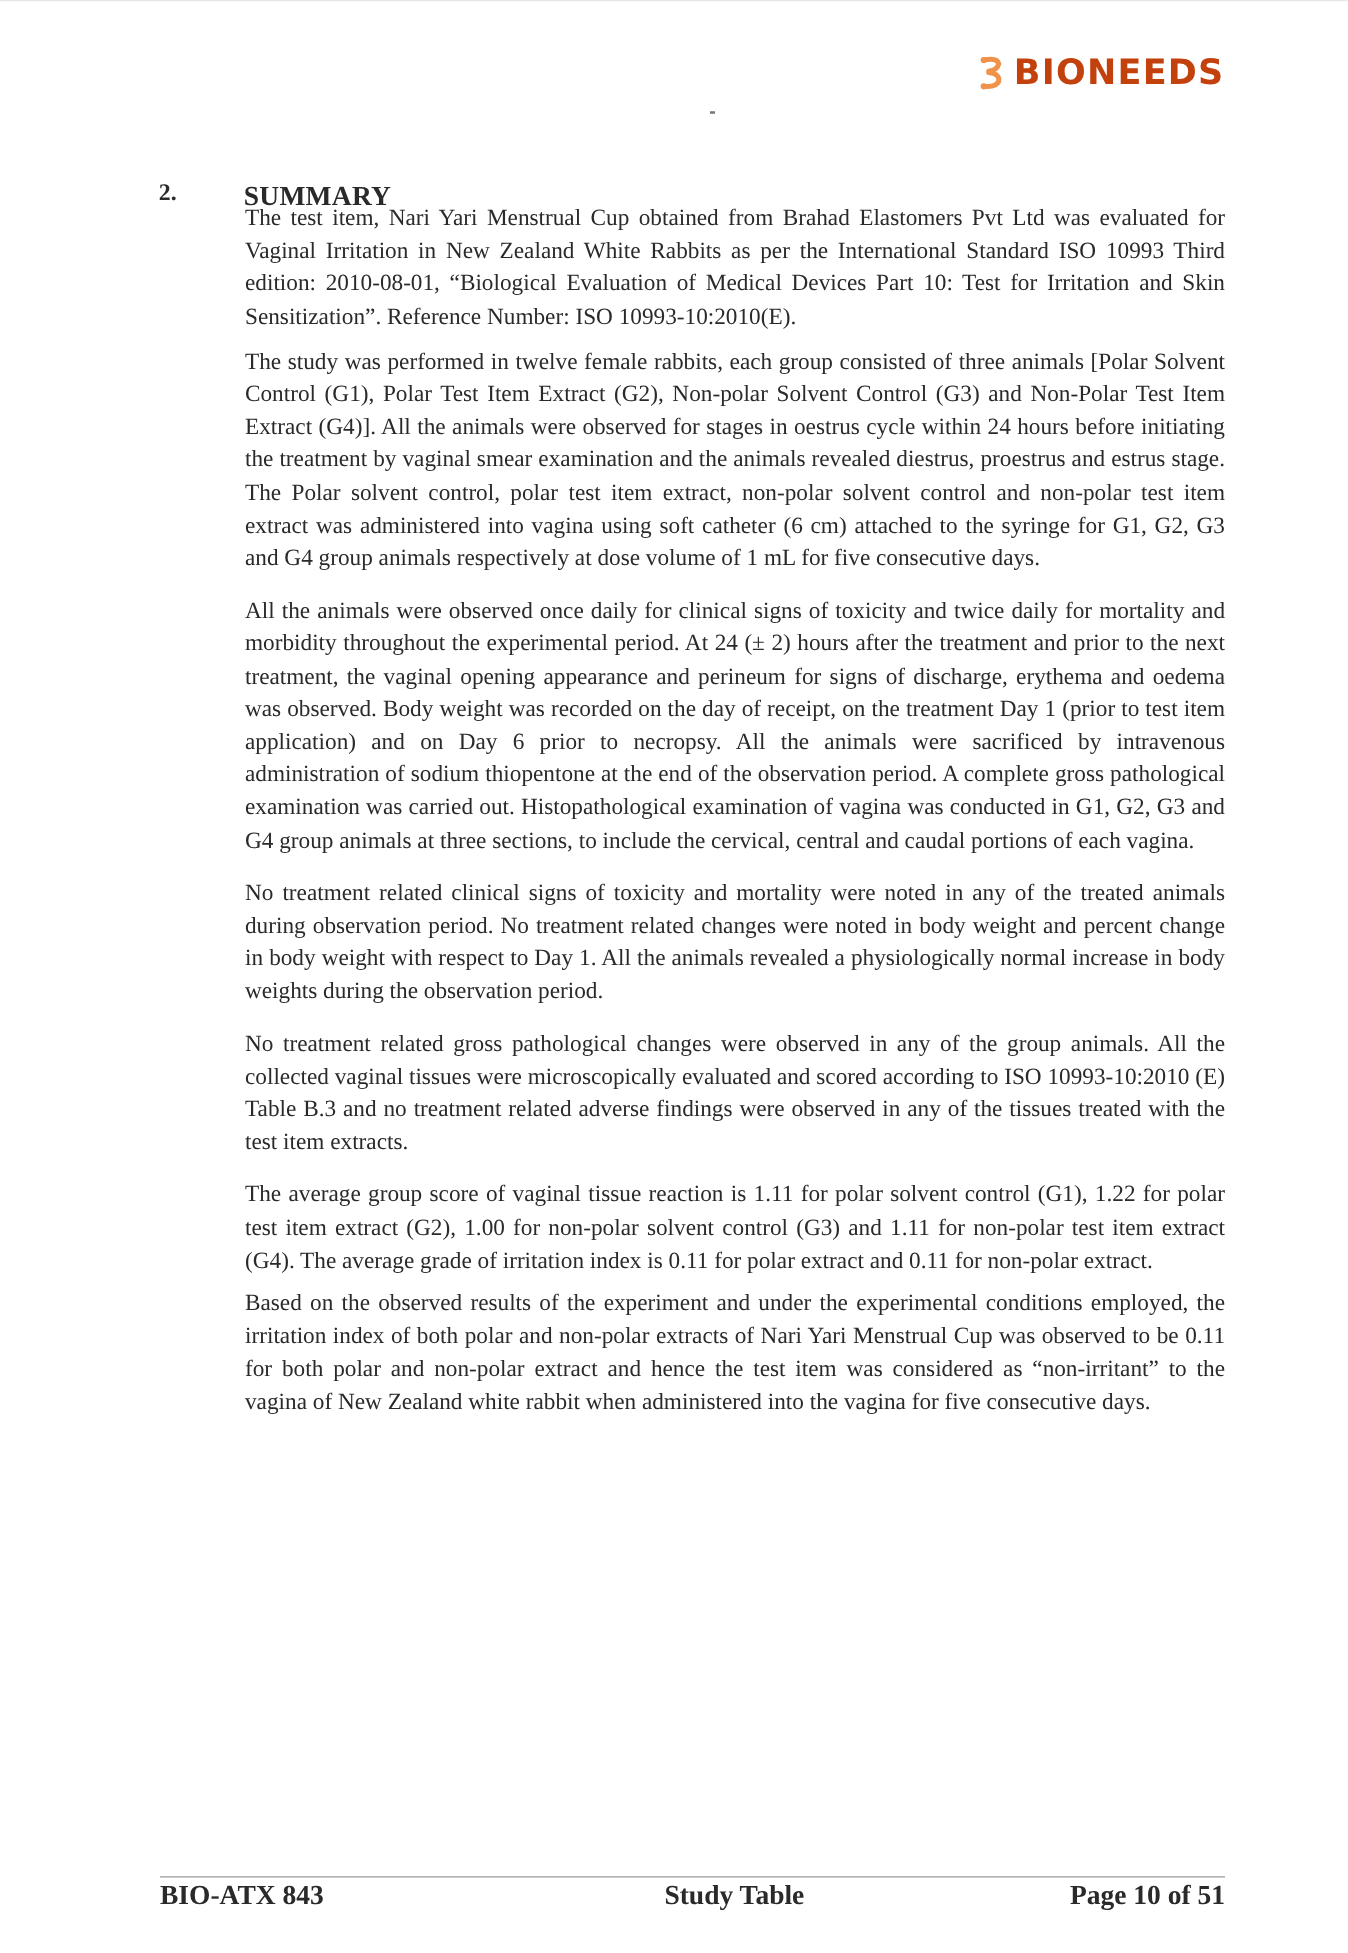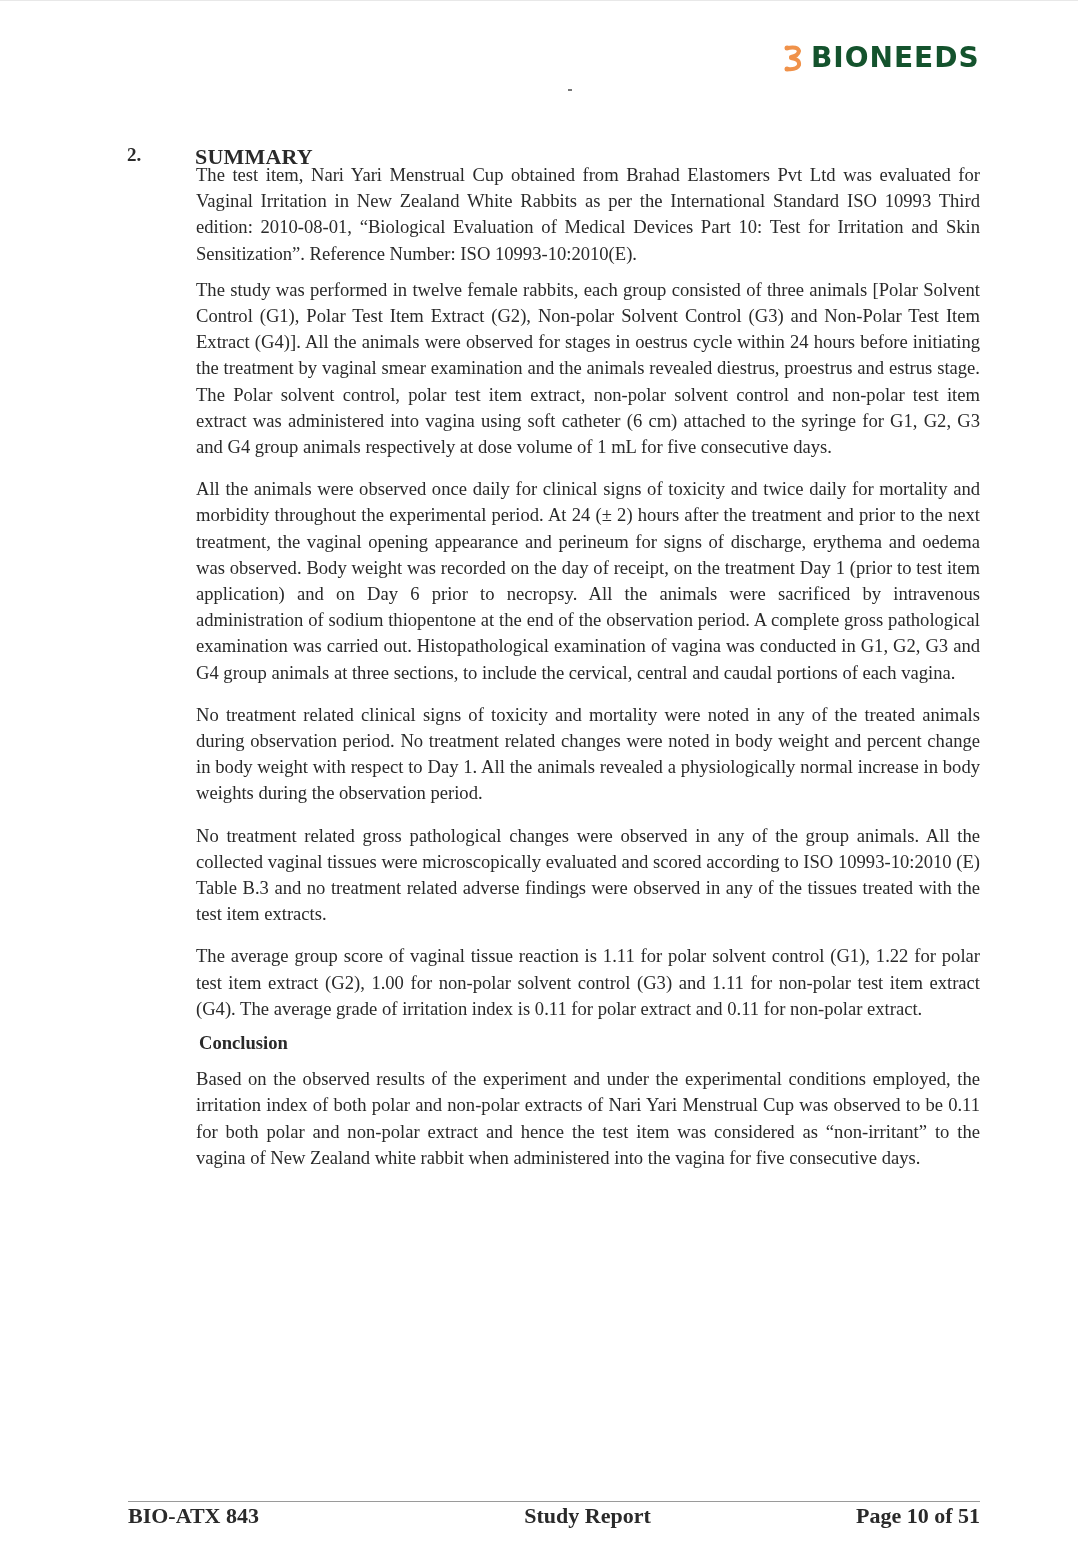--- a/index.html
+++ b/index.html
@@ -16,21 +16,21 @@
       color: #2a2a2a;
       border-top: 1px solid #e8e8e8;
       box-sizing: border-box;
     }
     .logo {
       position: absolute;
       top: 40px;
       left: 783px;
       display: flex;
       align-items: center;
-      color: #14532d;
+      color: #c2410c;
       font-family: "DejaVu Sans", "Liberation Sans", sans-serif;
       font-weight: bold;
       font-size: 28px;
       letter-spacing: 1px;
     }
     .logo-mark {
       width: 22px;
       height: 30px;
       margin-right: 6px;
       display: inline-block;
@@ -130,22 +130,21 @@
 <div class="section-number">2.</div>
 <div class="section-title">SUMMARY</div>
 
 <div class="content">
   <p class="para p1">The test item, Nari Yari Menstrual Cup obtained from Brahad Elastomers Pvt Ltd was evaluated for Vaginal Irritation in New Zealand White Rabbits as per the International Standard ISO 10993 Third edition: 2010-08-01, “Biological Evaluation of Medical Devices Part 10: Test for Irritation and Skin Sensitization”. Reference Number: ISO 10993-10:2010(E).</p>
   <p class="para p2">The study was performed in twelve female rabbits, each group consisted of three animals [Polar Solvent Control (G1), Polar Test Item Extract (G2), Non-polar Solvent Control (G3) and Non-Polar Test Item Extract (G4)]. All the animals were observed for stages in oestrus cycle within 24 hours before initiating the treatment by vaginal smear examination and the animals revealed diestrus, proestrus and estrus stage. The Polar solvent control, polar test item extract, non-polar solvent control and non-polar test item extract was administered into vagina using soft catheter (6 cm) attached to the syringe for G1, G2, G3 and G4 group animals respectively at dose volume of 1 mL for five consecutive days.</p>
   <p class="para p3">All the animals were observed once daily for clinical signs of toxicity and twice daily for mortality and morbidity throughout the experimental period. At 24 (± 2) hours after the treatment and prior to the next treatment, the vaginal opening appearance and perineum for signs of discharge, erythema and oedema was observed. Body weight was recorded on the day of receipt, on the treatment Day 1 (prior to test item application) and on Day 6 prior to necropsy. All the animals were sacrificed by intravenous administration of sodium thiopentone at the end of the observation period. A complete gross pathological examination was carried out. Histopathological examination of vagina was conducted in G1, G2, G3 and G4 group animals at three sections, to include the cervical, central and caudal portions of each vagina.</p>
   <p class="para p4">No treatment related clinical signs of toxicity and mortality were noted in any of the treated animals during observation period. No treatment related changes were noted in body weight and percent change in body weight with respect to Day 1. All the animals revealed a physiologically normal increase in body weights during the observation period.</p>
   <p class="para p5">No treatment related gross pathological changes were observed in any of the group animals. All the collected vaginal tissues were microscopically evaluated and scored according to ISO 10993-10:2010 (E) Table B.3 and no treatment related adverse findings were observed in any of the tissues treated with the test item extracts.</p>
   <p class="para p6">The average group score of vaginal tissue reaction is 1.11 for polar solvent control (G1), 1.22 for polar test item extract (G2), 1.00 for non-polar solvent control (G3) and 1.11 for non-polar test item extract (G4). The average grade of irritation index is 0.11 for polar extract and 0.11 for non-polar extract.</p>
-  <div class="subheading">Conclusion</div>
   <p class="para">Based on the observed results of the experiment and under the experimental conditions employed, the irritation index of both polar and non-polar extracts of Nari Yari Menstrual Cup was observed to be 0.11 for both polar and non-polar extract and hence the test item was considered as “non-irritant” to the vagina of New Zealand white rabbit when administered into the vagina for five consecutive days.</p>
 </div>
 
 <div class="footer-rule"></div>
 <div class="footer">
   <span>BIO-ATX 843</span>
-  <span class="center">Study Report</span>
+  <span class="center">Study Table</span>
   <span>Page 10 of 51</span>
 </div>
 
 </body></html>

